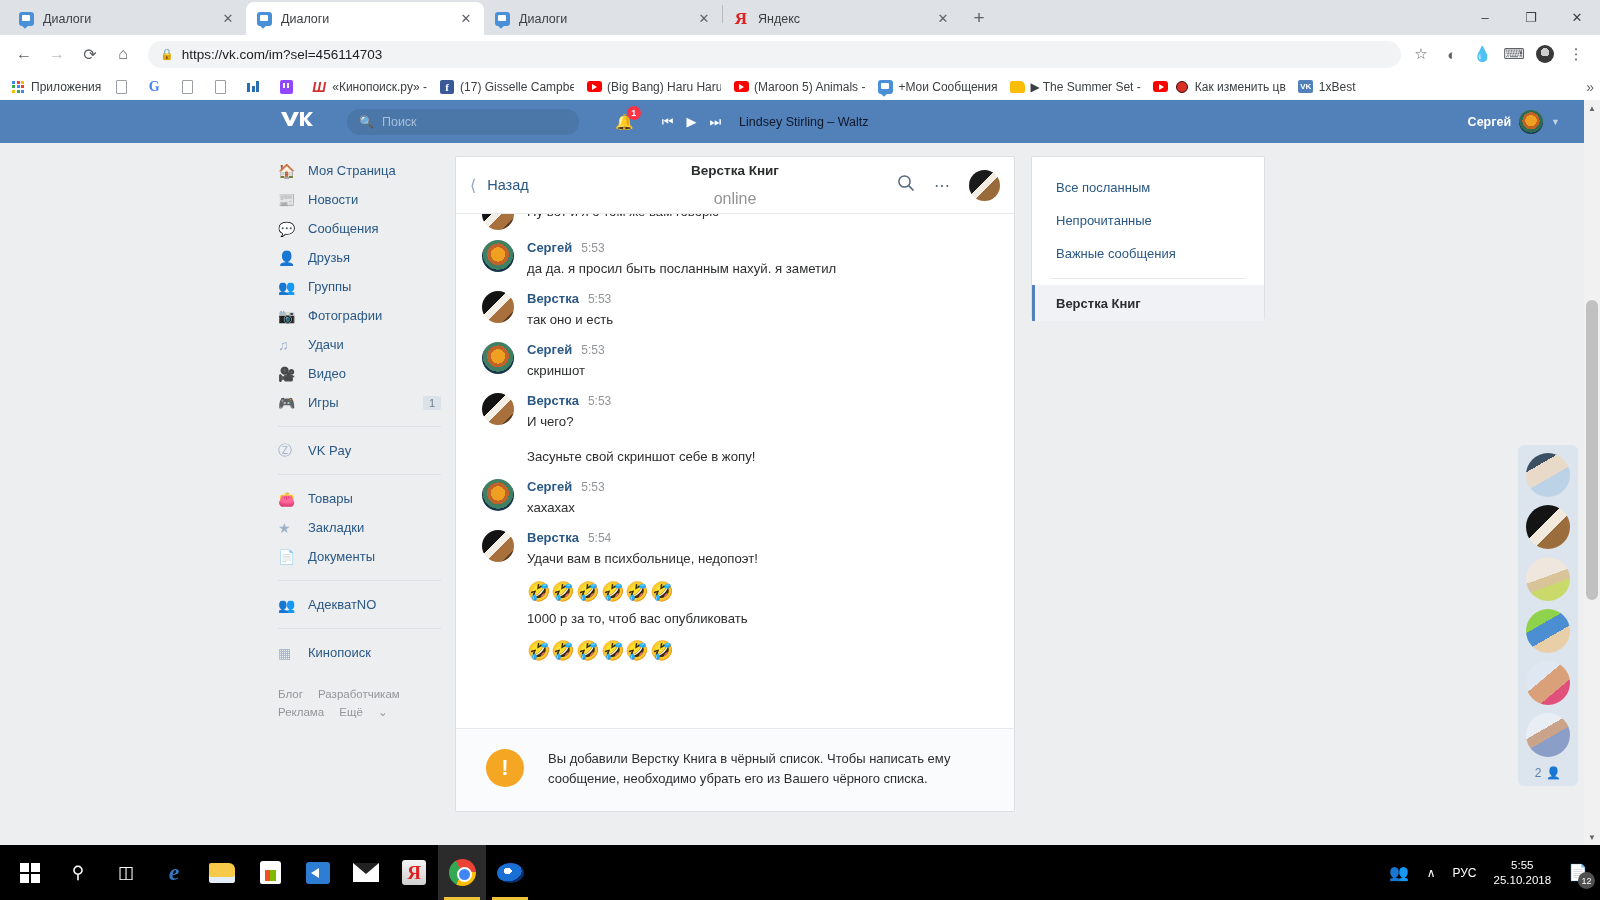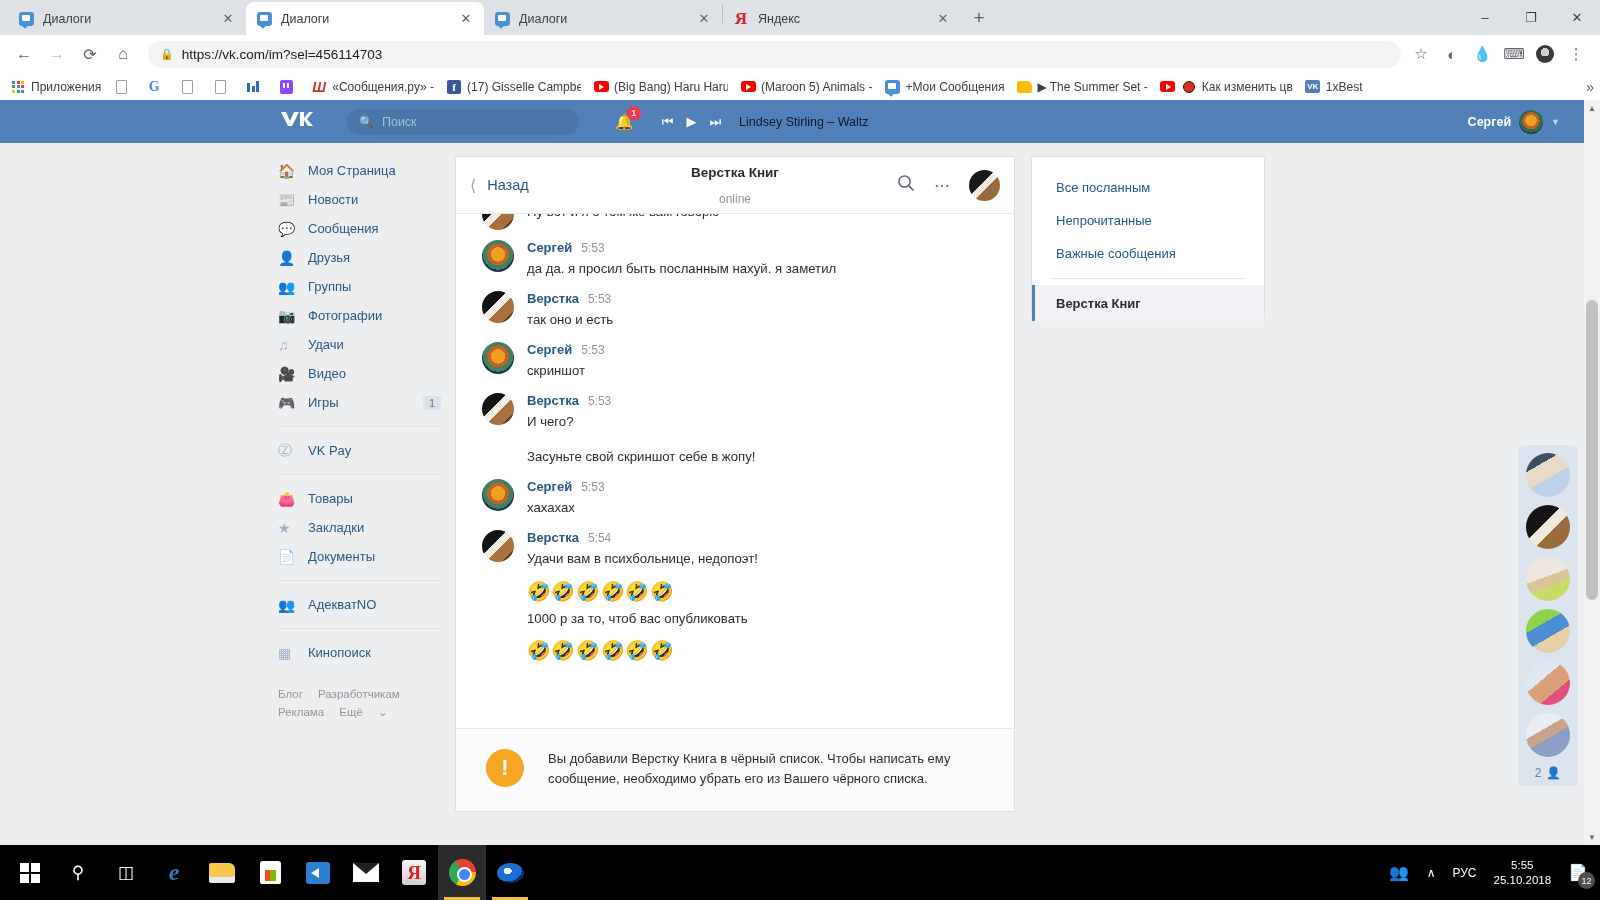--- a/index.html
+++ b/index.html
@@ -112,21 +112,21 @@
   .footer-links span { margin-right:12px; }
 
   
   .chat { width: 560px; flex:0 0 560px; background:#fff; border:1px solid #dde1e6; border-radius:2px; margin-left:2px;
           height: 656px; display:flex; flex-direction:column; overflow:hidden;}
   .chat-head { height:57px; border-bottom:1px solid #e7e8ec; display:flex; align-items:center; padding:0 14px; position:relative;}
   .back { display:flex;align-items:center; color:#2a5885; font-size:14.5px; gap:11px;}
   .back .bchev { color:#8fa6bf; font-size:16px; }
   .chead-center { position:absolute; left:0; right:0; text-align:center; pointer-events:none;}
   .chead-title { font-size:13.5px; font-weight:bold; color:#2c2d2e; }
-  .chead-sub { font-size:12px; color:#939393; margin-top:12px;}
+  .chead-sub { font-size:16px; color:#939393; margin-top:12px;}
   .chead-right { margin-left:auto; display:flex; align-items:center; gap:19px; z-index:2;}
   .chead-right .hic { color:#55677d; font-size:16px;}
   .chead-ava { width:31px;height:31px;border-radius:50%;
      background: linear-gradient(135deg,#1a1a1a 0 42%, #f3ece3 42% 58%, #9a6b3a 58% 100%);}
 
   .msgs { flex:1; overflow:hidden; padding: 0 0 0 0; position:relative;}
   .msg { display:flex; padding: 9px 16px 1px 26px; }
   .msg .ava { width:32px;height:32px;border-radius:50%;flex:0 0 32px; margin-right:13px;}
   .ava.sergey { background: radial-gradient(circle at 50% 45%, #f0a020 0 30%, #c0632a 30% 46%, #3f7f63 46% 64%, #16354d 64% 100%); }
   .ava.verstka { background: linear-gradient(135deg,#131313 0 40%, #f4efe6 40% 55%, #a8703c 55% 80%, #5a3a1e 80% 100%); }
@@ -311,21 +311,21 @@
       </div>
     <div class="bm">
         <span class="bmico">
           <span class="twitch-ico"></span>
         </span>
       </div>
     <div class="bm">
       <span class="bmico">
           <span class="sh-ico">Ш</span>
         </span>
-      <span class="bmtxt">«Сообщения.ру» -</span>
+      <span class="bmtxt">«Кинопоиск.ру» -</span>
     </div>
     <div class="bm">
       <span class="bmico">
           <span class="fb-ico">f</span>
         </span>
       <span class="bmtxt">(17) Gisselle Campbel</span>
     </div>
     <div class="bm">
       <span class="bmico">
           <span class="yt-ico"></span>

